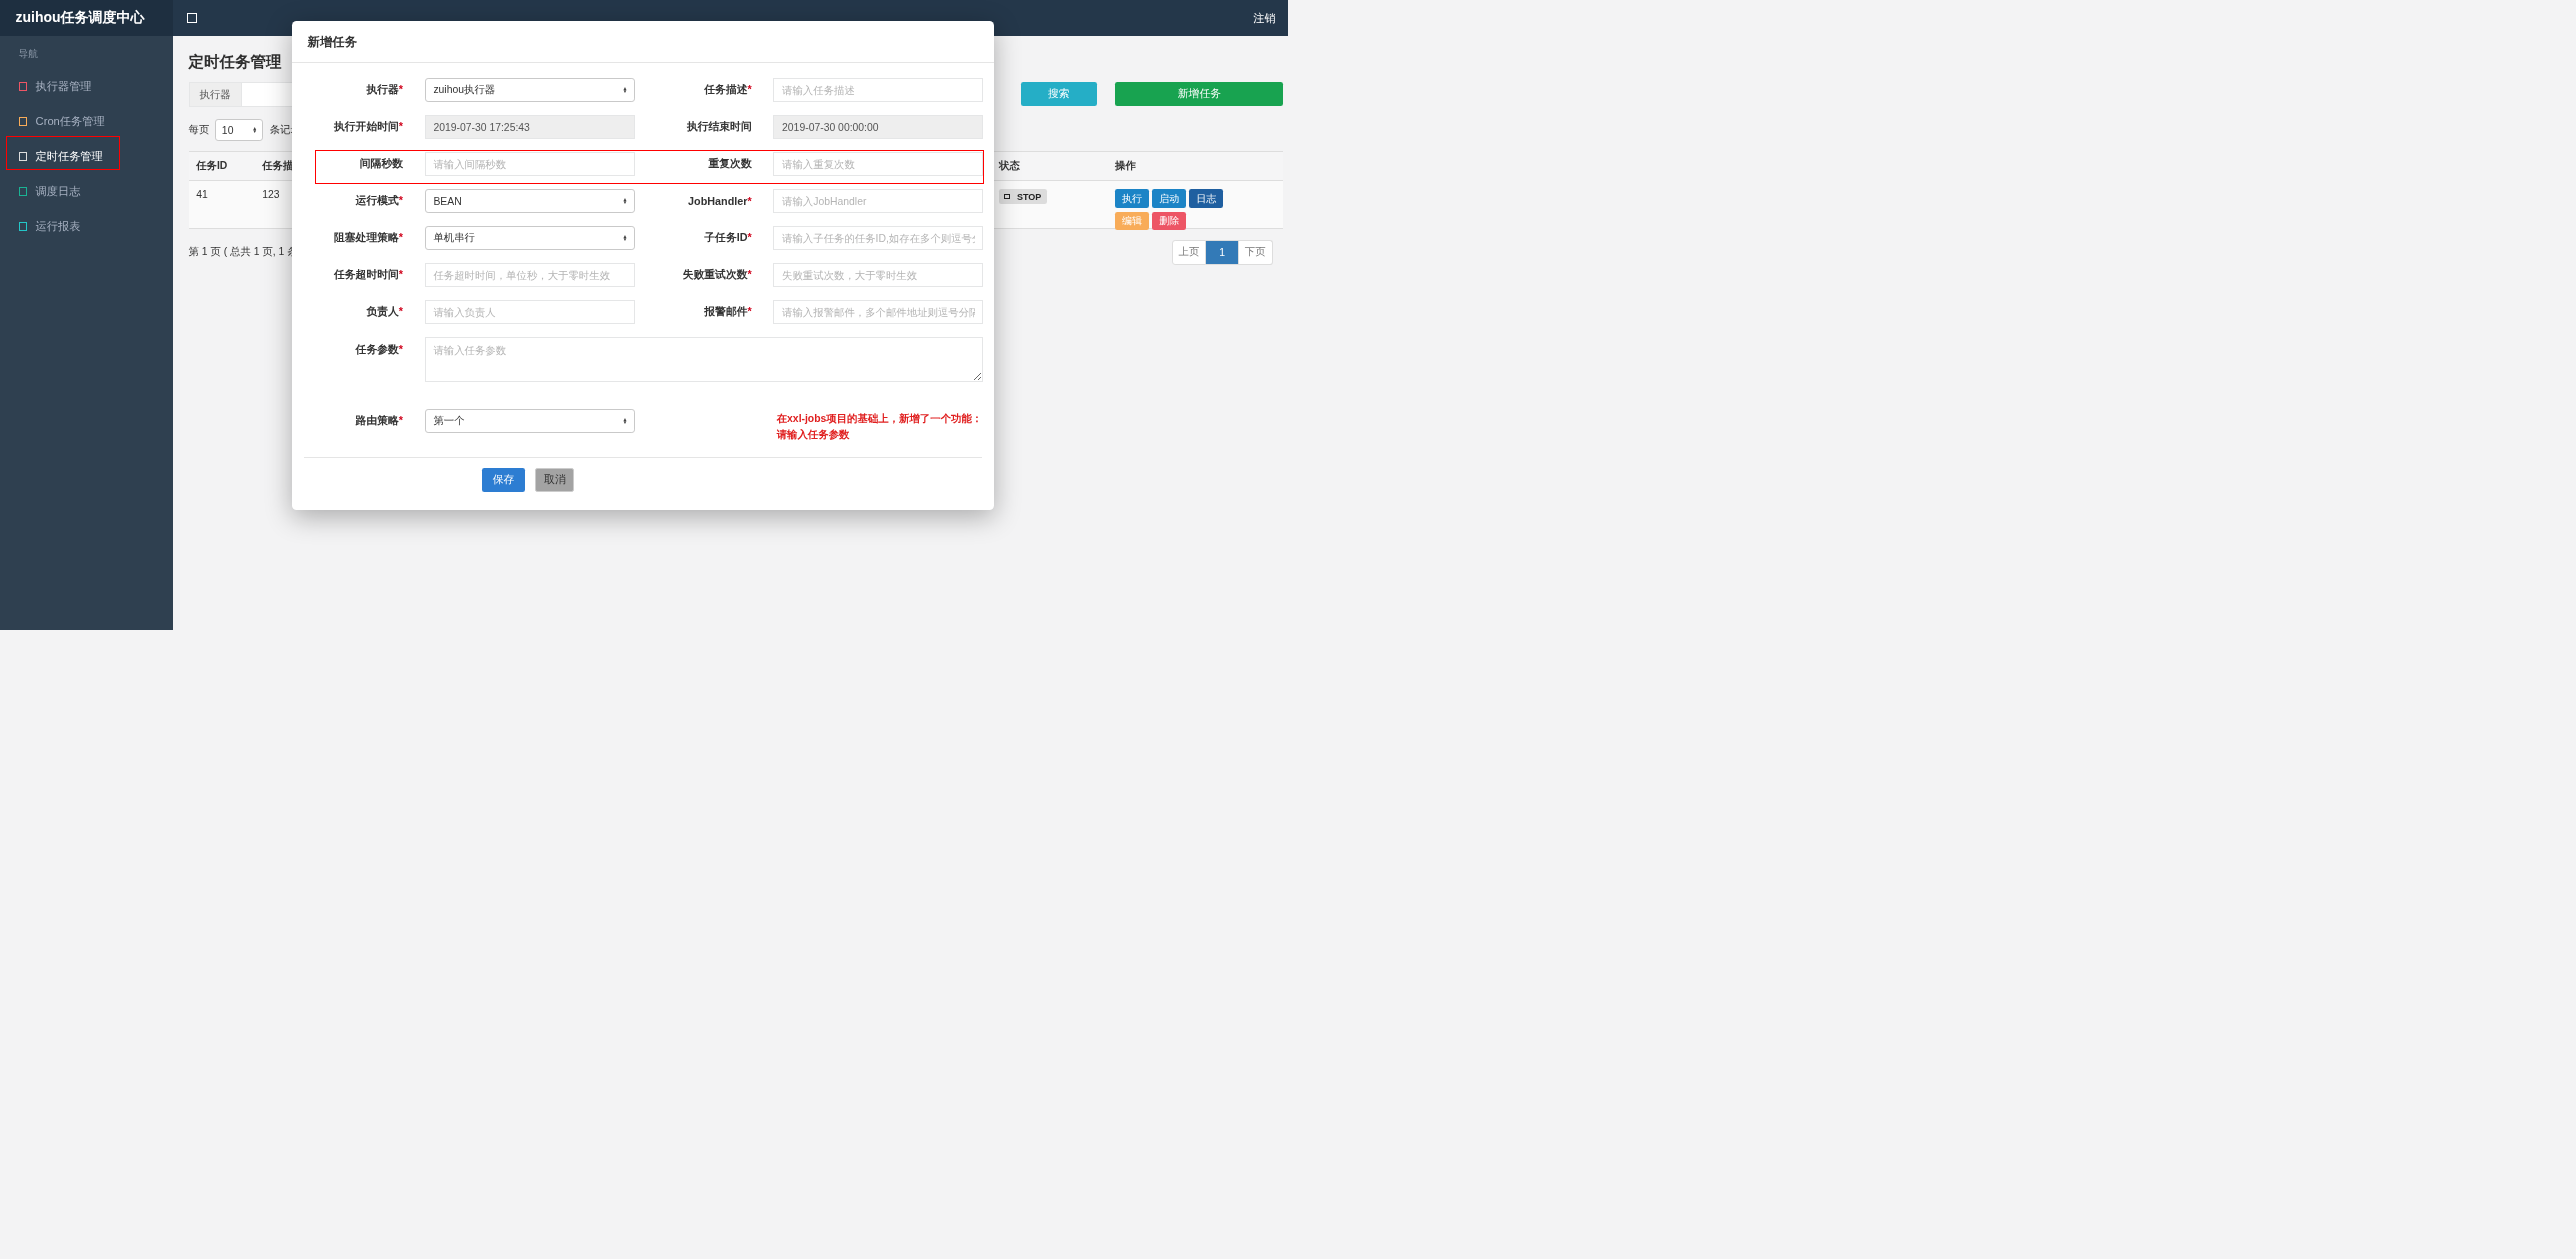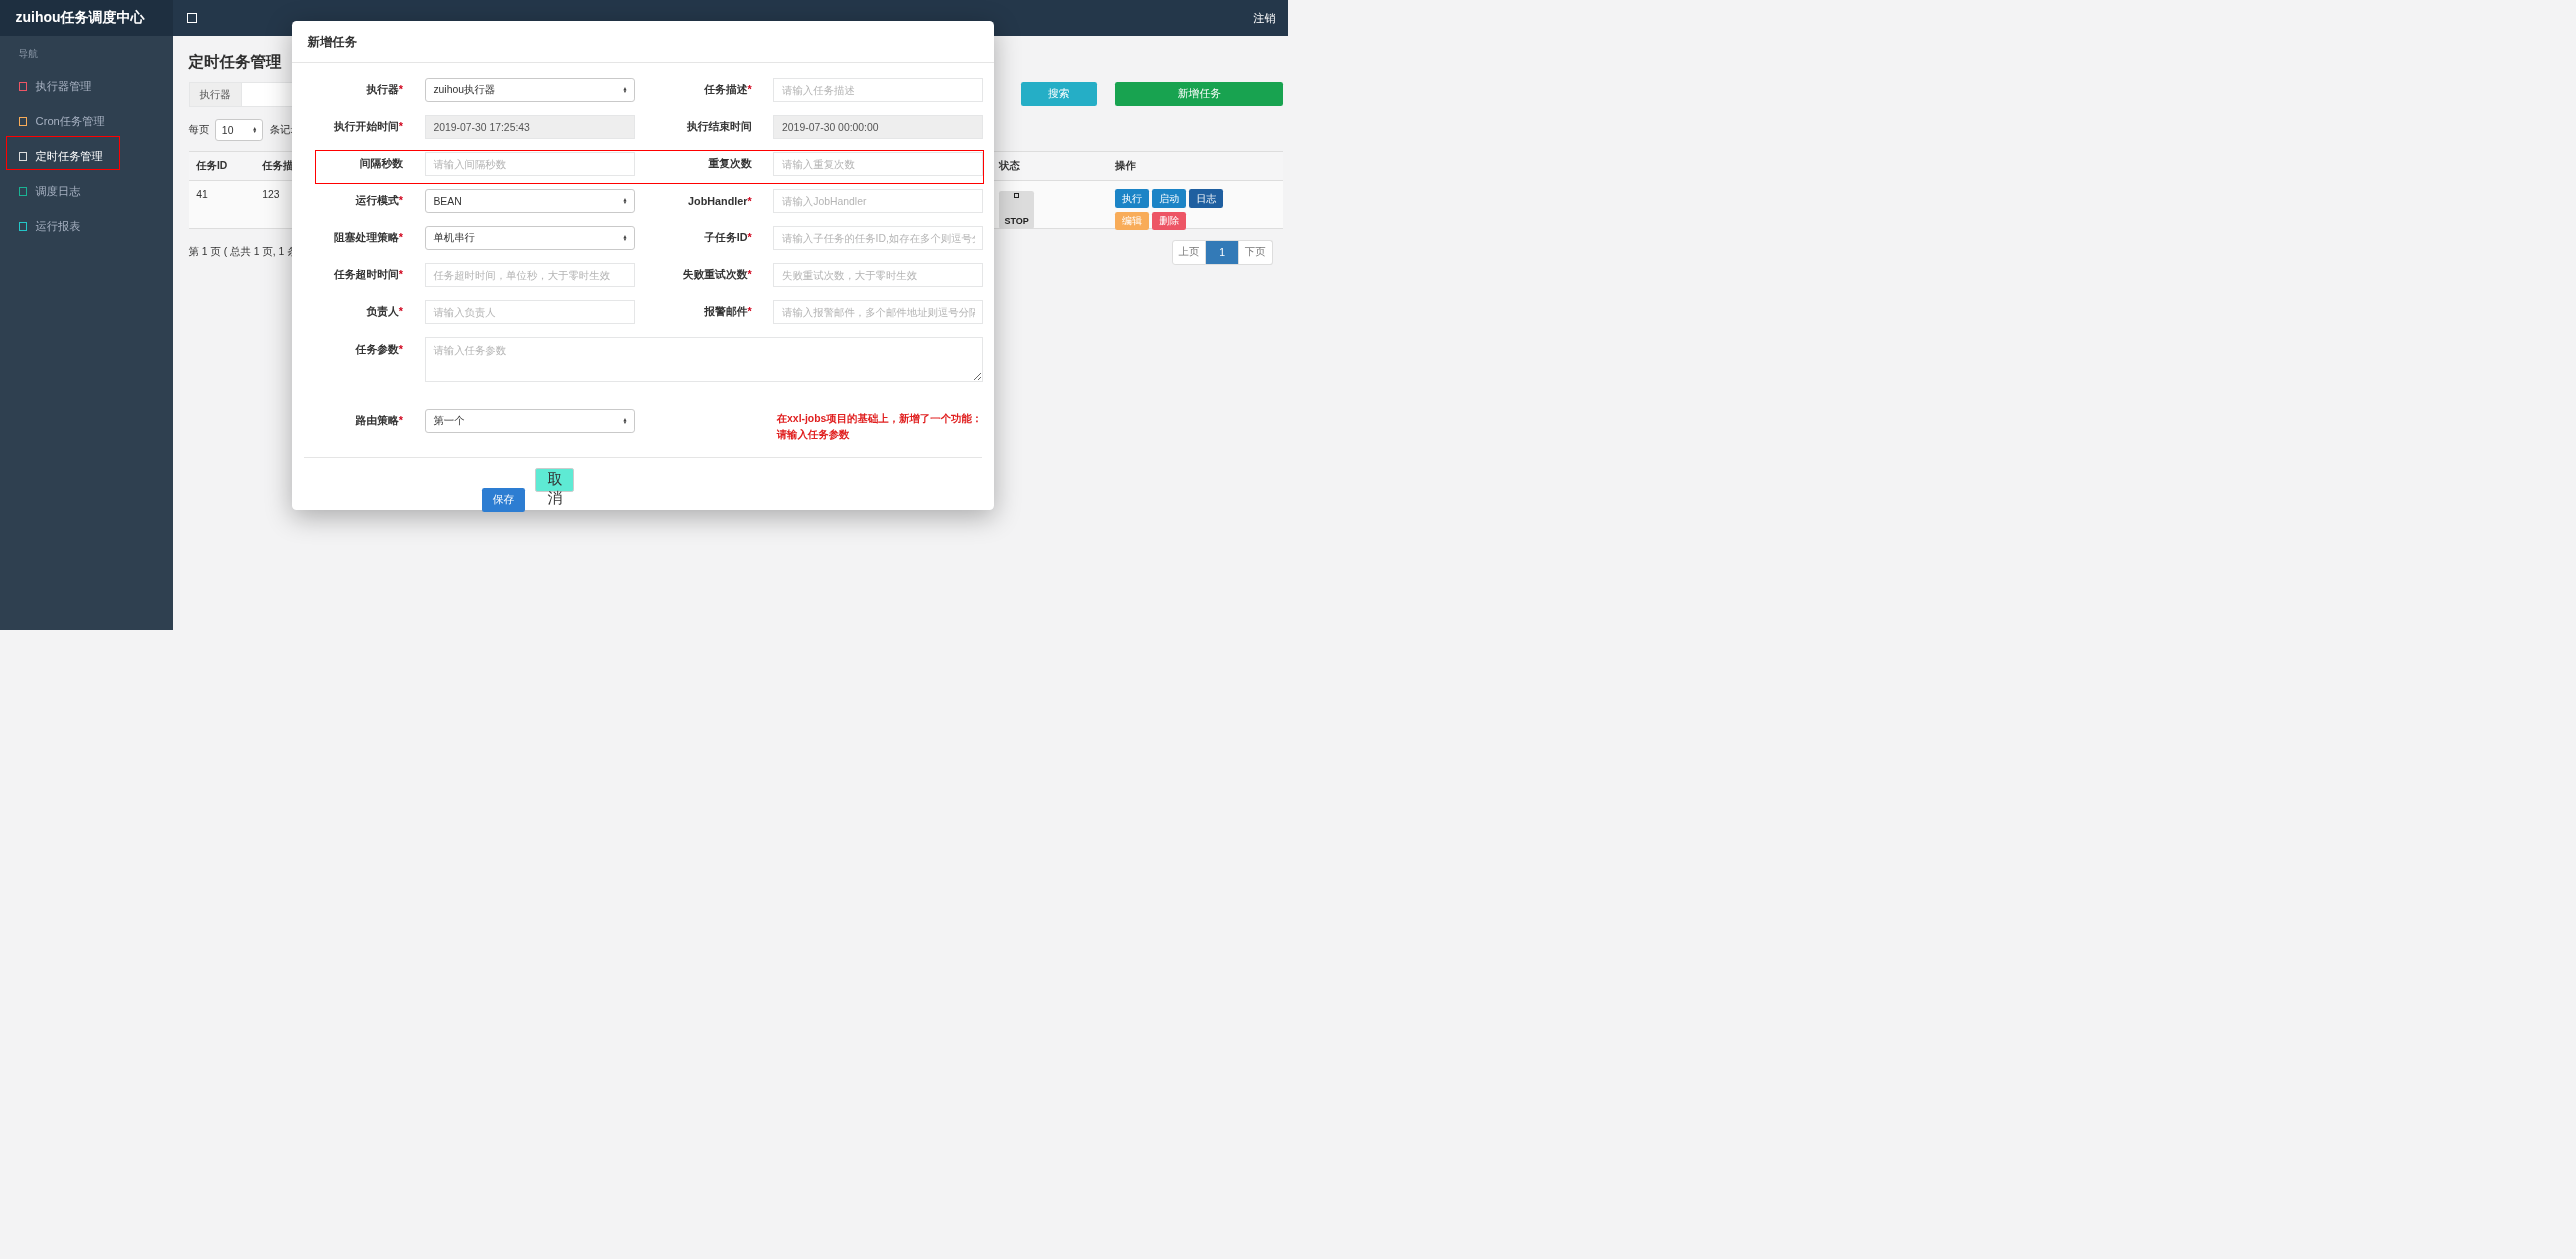--- a/index.html
+++ b/index.html
@@ -44,21 +44,21 @@
   .table { margin-top:10px; }
   .t-header { display:flex; background:#f5f5f6; border-top:0.8px solid #ddd; border-bottom:0.8px solid #ddd; height:30px; align-items:center; font-weight:bold; font-size:10.4px; color:#333; }
   .t-row { display:flex; background:#fafafa; border-bottom:0.8px solid #ddd; height:48px; }
   .cell { padding-left:7.7px; }
   .c-id { width:66px; flex:none; }
   .c-desc { flex:1; }
   .c-status { width:116px; flex:none; }
   .c-actions { width:176px; flex:none; }
   .t-row .cell { padding-top:8.5px; font-size:10.4px; }
 
-  .status-badge { display:inline-flex; align-items:center; gap:18px; background:#dcdcdc; color:#222; font-weight:bold; font-size:9px; padding:2.3px 5.4px; border-radius:2.3px;flex-direction:column; }
+  .status-badge { display:inline-flex; align-items:center; gap:7px; background:#dcdcdc; color:#222; font-weight:bold; font-size:9px; padding:2.3px 5.4px; border-radius:2.3px; }
   .badge-sq { width:5.4px; height:5.4px; border:1.2px solid #222; display:inline-block; }
 
   .abtn { color:#fff; font-size:10px; padding:2.3px 7px; border-radius:2.3px; border:none; margin:0 3.1px 3.9px 0; cursor:pointer; font-family:inherit; }
 
   .pag-row { display:flex; align-items:center; margin-top:10.8px; font-size:10.4px; color:#333; }
   .pager { margin-left:auto; margin-right:10.8px; display:flex; }
   .pg { min-width:32.5px; height:25px; border:0.8px solid #ddd; background:#fff; color:#777; display:flex; align-items:center; justify-content:center; padding:0 6px; font-size:10.4px; cursor:pointer; }
   .pg + .pg { border-left:none; }
   .pg.first { border-radius:3.1px 0 0 3.1px; }
   .pg.last { border-radius:0 3.1px 3.1px 0; }
@@ -77,21 +77,21 @@
   .input { width:100%; height:24px; border:0.8px solid #e5e6e7; padding:0 7.7px; font-size:10.4px; color:#333; background:#fff; font-family:inherit; }
   .input::placeholder, textarea::placeholder { color:#b4b4b4; }
   .input.readonly { background:#eee; color:#555; }
   .selectbox { width:100%; height:24px; border:0.8px solid #c9c9c9; border-radius:3.1px; background:#fff; display:flex; align-items:center; padding:0 6.2px 0 7.7px; font-size:10.4px; cursor:pointer; }
   .selectbox .val { flex:1; }
   textarea.input-area { width:100%; height:45px; border:0.8px solid #e5e6e7; padding:5.4px 7.7px; font-size:10.4px; color:#333; resize:both; font-family:inherit; }
   .note { margin-left:142px; margin-top:12.4px; font-size:10.4px; font-weight:bold; line-height:1.6; }
   .m-divider { border-top:0.8px solid #e5e5e5; margin:10.8px 11.6px 0; }
   .m-footer { padding:10px 0 0 190px; }
   .save-btn { width:43px; height:24px; }
-  .cancel-btn { width:39px; height:24px; background:#5eead4; border:0.8px solid #ccc; color:#333; border-radius:2.3px; font-size:15px; margin-left:7px; cursor:pointer; font-family:inherit; }
+  .cancel-btn { width:39px; height:24px; background:#a3a3a3; border:0.8px solid #ccc; color:#333; border-radius:2.3px; font-size:11px; margin-left:7px; cursor:pointer; font-family:inherit; }
   .modal-annotation { top:87px; left:23px; width:669px; height:34px; }
 </style>
 </head>
 <body>
 
 <div class="topbar" style="background-color: rgb(36, 55, 74);">
   <div class="brand" style="background-color: rgb(30, 47, 64);">zuihou任务调度中心</div>
   <span class="collapse-icon"></span>
   <span class="logout">注销</span>
 </div>

